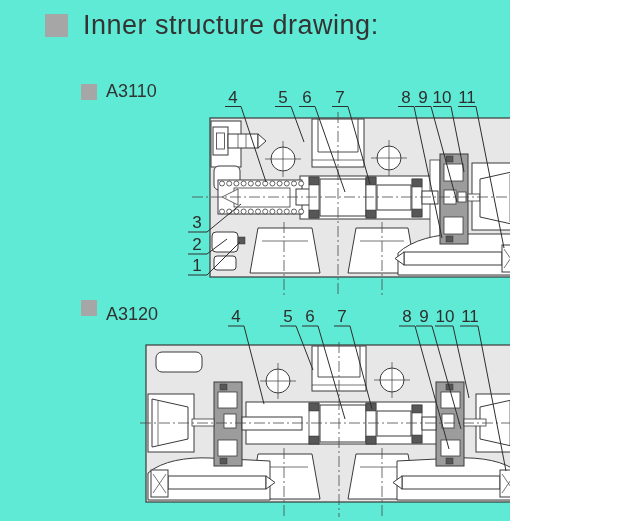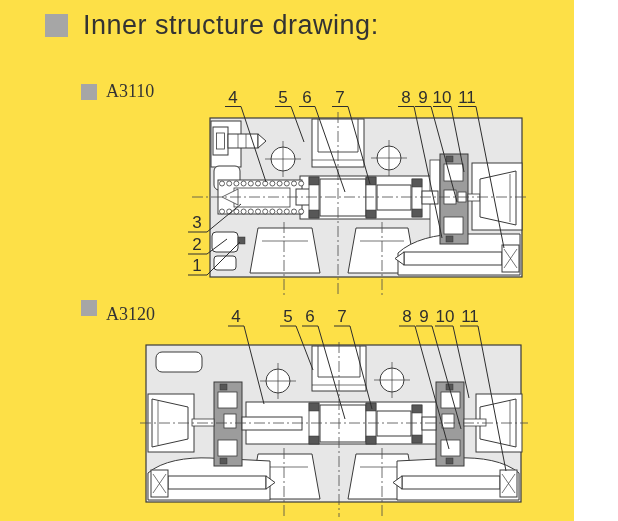--- a/index.html
+++ b/index.html
@@ -1,24 +1,24 @@
 <!DOCTYPE html>
 <html style="--bullet: #a6a6a6; --body_fill: #e7e7e7; --dark_part: #9c9c9c; --seal_dark: #575757; --line: #3a3a3a; --text: #333333;"><head>
 <meta charset="utf-8">
 <style>
   html,body{margin:0;padding:0;background:#fff;}
-  .stage{position:relative;width:574px;height:521px;background:#fde047;overflow:hidden;
+  .stage{position:relative;width:510px;height:521px;background:#5eead4;overflow:hidden;
          font-family:"Liberation Sans",sans-serif;}
   .bullet{position:absolute;background:var(--bullet,#a6a6a6);}
   .bullet.big{left:45px;top:14px;width:23px;height:23px;}
   .bullet.s1{left:81px;top:84px;width:16px;height:16px;}
   .bullet.s2{left:81px;top:300px;width:16px;height:16px;}
   .page-title{position:absolute;left:83px;top:10px;font-size:27px;letter-spacing:.5px;
               color:var(--text,#333);white-space:nowrap;}
-  .sec-label{position:absolute;font-size:18px;color:var(--text,#333);white-space:nowrap;font-family:Liberation Serif, serif;}
+  .sec-label{position:absolute;font-size:18px;color:var(--text,#333);white-space:nowrap;}
   .sec-label.l1{left:106px;top:81px;}
   .sec-label.l2{left:106px;top:304px;}
   svg{position:absolute;left:0;top:0;}
   .g  {fill:var(--body_fill,#e7e7e7);stroke:var(--line,#3a3a3a);stroke-width:1.2;}
   .w  {fill:#fff;stroke:var(--line,#3a3a3a);stroke-width:1;}
   .w2 {fill:#fff;stroke:var(--line,#3a3a3a);stroke-width:.8;}
   .d  {fill:var(--dark_part,#9c9c9c);stroke:var(--line,#3a3a3a);stroke-width:1;}
   .dk {fill:var(--seal_dark,#575757);stroke:#333;stroke-width:.5;}
   .ln {fill:none;stroke:var(--line,#3a3a3a);stroke-width:.9;}
   .thin{stroke-width:.7;}

